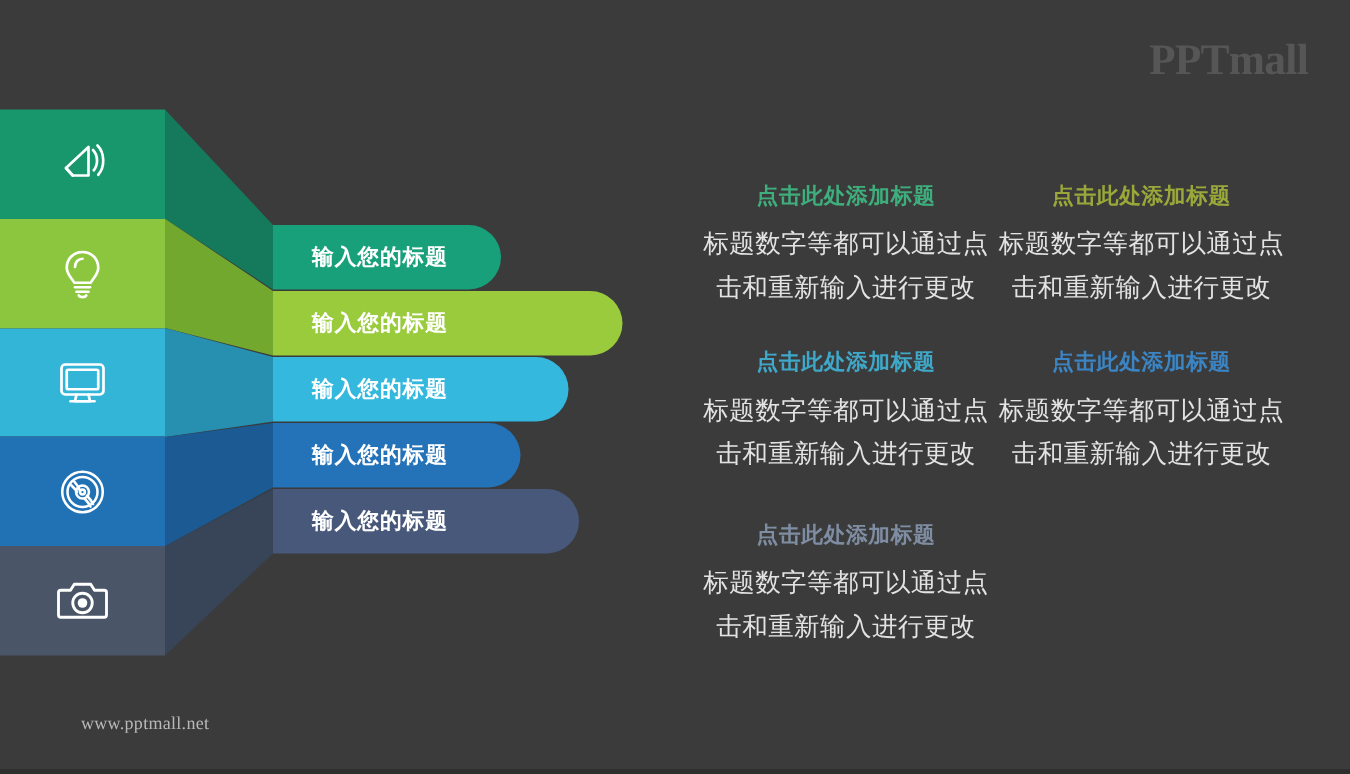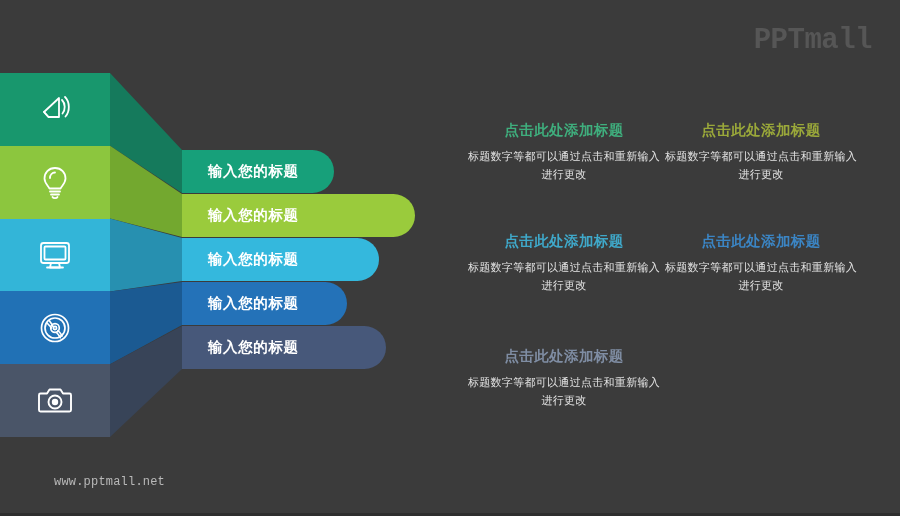--- a/index.html
+++ b/index.html
@@ -6,21 +6,21 @@
     margin: 0;
     padding: 0;
     background: #2e2e2e;
   }
   #slide {
     position: relative;
     width: 900px;
     height: 513px;
     background: #3b3b3b;
     overflow: hidden;
-    font-family: Liberation Mono, monospace;
+    font-family: Liberation Serif, serif;
   }
 
   
   #logo {
     position: absolute;
     top: 26px;
     right: 28px;
     font-size: 29px;
     font-weight: bold;
     letter-spacing: -0.5px;
@@ -98,21 +98,21 @@
   }
   .tb-title {
     font-size: 14.5px;
     font-weight: bold;
     letter-spacing: 0.4px;
     margin: 0 0 9px 0;
     line-height: 1;
     white-space: nowrap;
   }
   .tb-body {
-    font-size: 11px;
+    font-size: 17px;
     color: #e3e3e3;
     line-height: 1.72;
     margin: 0;
     letter-spacing: 0.3px;
   }
 </style>
 </head>
 <body>
 
 <div id="slide">

